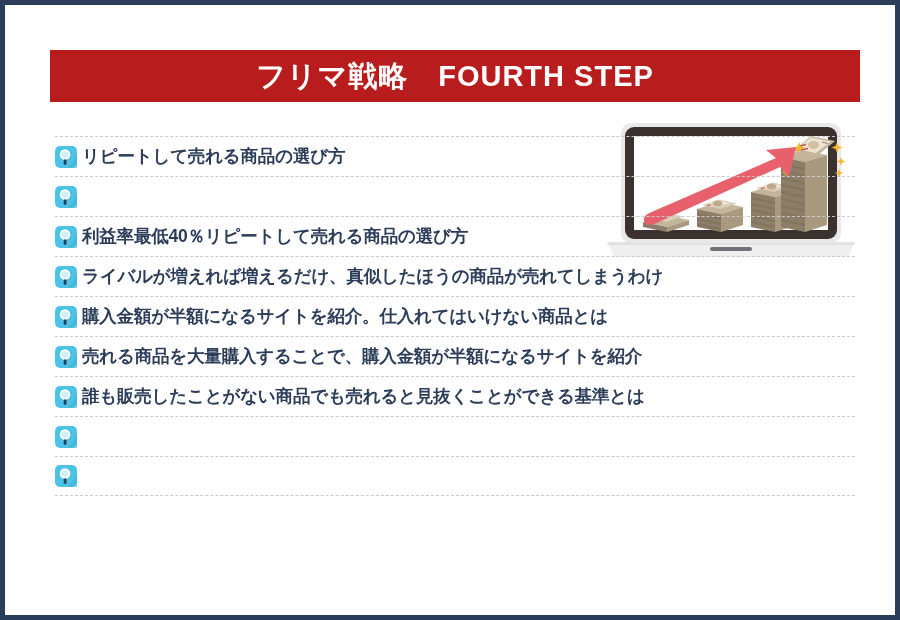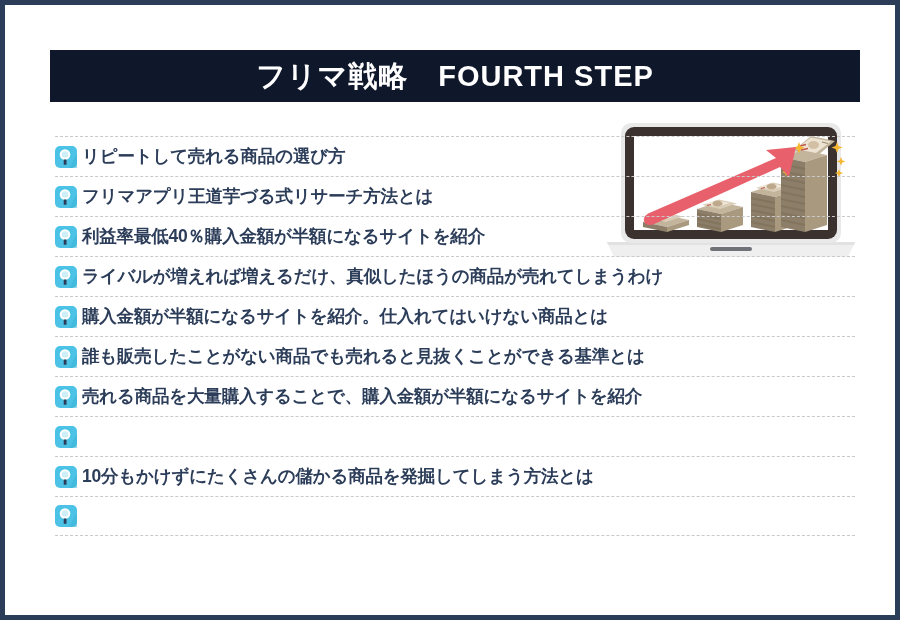--- a/index.html
+++ b/index.html
@@ -24,21 +24,21 @@
     border: 5px solid #2C3D59;
   }
 
   
   #header-bar {
     position: absolute;
     left: 45px;
     top: 45px;
     width: 810px;
     height: 52px;
-    background: #0f172a;
+    background: #b91c1c;
     display: flex;
     align-items: center;
     justify-content: center;
   }
   #header-title {
     color: #ffffff;
     font-size: 29px;
     font-weight: bold;
     letter-spacing: 1px;
     white-space: pre;
@@ -202,32 +202,31 @@
     </div>
 
     <div class="row">
       <svg class="magnifier-icon" viewBox="0 0 22 22" xmlns="http://www.w3.org/2000/svg">
         <rect x="0" y="0" width="22" height="22" rx="5" fill="#4CC3E6"></rect>
         <path d="M22 8 L14 22 L22 22 Z" fill="#3BB2D6" opacity=".55"></path>
         <circle cx="10" cy="8.5" r="5.3" fill="#FFFFFF"></circle>
         <circle cx="10" cy="8.5" r="3.3" fill="#CFEFF8"></circle>
         <rect x="8.7" y="13.4" width="2.8" height="5.4" rx="0.6" fill="#2C3D59"></rect>
       </svg>
-      <span class="row-label">フリマアプリ王道芋づる式リサーチ方法とは</span>
-    </div>
-
-    <div class="row">
-      <svg class="magnifier-icon" viewBox="0 0 22 22" xmlns="http://www.w3.org/2000/svg">
-        <rect x="0" y="0" width="22" height="22" rx="5" fill="#4CC3E6"></rect>
-        <path d="M22 8 L14 22 L22 22 Z" fill="#3BB2D6" opacity=".55"></path>
-        <circle cx="10" cy="8.5" r="5.3" fill="#FFFFFF"></circle>
-        <circle cx="10" cy="8.5" r="3.3" fill="#CFEFF8"></circle>
-        <rect x="8.7" y="13.4" width="2.8" height="5.4" rx="0.6" fill="#2C3D59"></rect>
-      </svg>
-      <span class="row-label">利益率最低40％購入金額が半額になるサイトを紹介</span>
+    </div>
+
+    <div class="row">
+      <svg class="magnifier-icon" viewBox="0 0 22 22" xmlns="http://www.w3.org/2000/svg">
+        <rect x="0" y="0" width="22" height="22" rx="5" fill="#4CC3E6"></rect>
+        <path d="M22 8 L14 22 L22 22 Z" fill="#3BB2D6" opacity=".55"></path>
+        <circle cx="10" cy="8.5" r="5.3" fill="#FFFFFF"></circle>
+        <circle cx="10" cy="8.5" r="3.3" fill="#CFEFF8"></circle>
+        <rect x="8.7" y="13.4" width="2.8" height="5.4" rx="0.6" fill="#2C3D59"></rect>
+      </svg>
+      <span class="row-label">利益率最低40％リピートして売れる商品の選び方</span>
     </div>
 
     <div class="row">
       <svg class="magnifier-icon" viewBox="0 0 22 22" xmlns="http://www.w3.org/2000/svg">
         <rect x="0" y="0" width="22" height="22" rx="5" fill="#4CC3E6"></rect>
         <path d="M22 8 L14 22 L22 22 Z" fill="#3BB2D6" opacity=".55"></path>
         <circle cx="10" cy="8.5" r="5.3" fill="#FFFFFF"></circle>
         <circle cx="10" cy="8.5" r="3.3" fill="#CFEFF8"></circle>
         <rect x="8.7" y="13.4" width="2.8" height="5.4" rx="0.6" fill="#2C3D59"></rect>
       </svg>
@@ -246,55 +245,45 @@
     </div>
 
     <div class="row">
       <svg class="magnifier-icon" viewBox="0 0 22 22" xmlns="http://www.w3.org/2000/svg">
         <rect x="0" y="0" width="22" height="22" rx="5" fill="#4CC3E6"></rect>
         <path d="M22 8 L14 22 L22 22 Z" fill="#3BB2D6" opacity=".55"></path>
         <circle cx="10" cy="8.5" r="5.3" fill="#FFFFFF"></circle>
         <circle cx="10" cy="8.5" r="3.3" fill="#CFEFF8"></circle>
         <rect x="8.7" y="13.4" width="2.8" height="5.4" rx="0.6" fill="#2C3D59"></rect>
       </svg>
+      <span class="row-label">売れる商品を大量購入することで、購入金額が半額になるサイトを紹介</span>
+    </div>
+
+    <div class="row">
+      <svg class="magnifier-icon" viewBox="0 0 22 22" xmlns="http://www.w3.org/2000/svg">
+        <rect x="0" y="0" width="22" height="22" rx="5" fill="#4CC3E6"></rect>
+        <path d="M22 8 L14 22 L22 22 Z" fill="#3BB2D6" opacity=".55"></path>
+        <circle cx="10" cy="8.5" r="5.3" fill="#FFFFFF"></circle>
+        <circle cx="10" cy="8.5" r="3.3" fill="#CFEFF8"></circle>
+        <rect x="8.7" y="13.4" width="2.8" height="5.4" rx="0.6" fill="#2C3D59"></rect>
+      </svg>
       <span class="row-label">誰も販売したことがない商品でも売れると見抜くことができる基準とは</span>
     </div>
 
-    <div class="row">
-      <svg class="magnifier-icon" viewBox="0 0 22 22" xmlns="http://www.w3.org/2000/svg">
-        <rect x="0" y="0" width="22" height="22" rx="5" fill="#4CC3E6"></rect>
-        <path d="M22 8 L14 22 L22 22 Z" fill="#3BB2D6" opacity=".55"></path>
-        <circle cx="10" cy="8.5" r="5.3" fill="#FFFFFF"></circle>
-        <circle cx="10" cy="8.5" r="3.3" fill="#CFEFF8"></circle>
-        <rect x="8.7" y="13.4" width="2.8" height="5.4" rx="0.6" fill="#2C3D59"></rect>
-      </svg>
-      <span class="row-label">売れる商品を大量購入することで、購入金額が半額になるサイトを紹介</span>
-    </div>
-
-
-    <div class="row">
-      <svg class="magnifier-icon" viewBox="0 0 22 22" xmlns="http://www.w3.org/2000/svg">
-        <rect x="0" y="0" width="22" height="22" rx="5" fill="#4CC3E6"></rect>
-        <path d="M22 8 L14 22 L22 22 Z" fill="#3BB2D6" opacity=".55"></path>
-        <circle cx="10" cy="8.5" r="5.3" fill="#FFFFFF"></circle>
-        <circle cx="10" cy="8.5" r="3.3" fill="#CFEFF8"></circle>
-        <rect x="8.7" y="13.4" width="2.8" height="5.4" rx="0.6" fill="#2C3D59"></rect>
-      </svg>
-    </div>
-
-    <div class="row">
-      <svg class="magnifier-icon" viewBox="0 0 22 22" xmlns="http://www.w3.org/2000/svg">
-        <rect x="0" y="0" width="22" height="22" rx="5" fill="#4CC3E6"></rect>
-        <path d="M22 8 L14 22 L22 22 Z" fill="#3BB2D6" opacity=".55"></path>
-        <circle cx="10" cy="8.5" r="5.3" fill="#FFFFFF"></circle>
-        <circle cx="10" cy="8.5" r="3.3" fill="#CFEFF8"></circle>
-        <rect x="8.7" y="13.4" width="2.8" height="5.4" rx="0.6" fill="#2C3D59"></rect>
-      </svg>
-      <span class="row-label">10分もかけずにたくさんの儲かる商品を発掘してしまう方法とは</span>
-    </div>
+
+    <div class="row">
+      <svg class="magnifier-icon" viewBox="0 0 22 22" xmlns="http://www.w3.org/2000/svg">
+        <rect x="0" y="0" width="22" height="22" rx="5" fill="#4CC3E6"></rect>
+        <path d="M22 8 L14 22 L22 22 Z" fill="#3BB2D6" opacity=".55"></path>
+        <circle cx="10" cy="8.5" r="5.3" fill="#FFFFFF"></circle>
+        <circle cx="10" cy="8.5" r="3.3" fill="#CFEFF8"></circle>
+        <rect x="8.7" y="13.4" width="2.8" height="5.4" rx="0.6" fill="#2C3D59"></rect>
+      </svg>
+    </div>
+
 
     <div class="row">
       <svg class="magnifier-icon" viewBox="0 0 22 22" xmlns="http://www.w3.org/2000/svg">
         <rect x="0" y="0" width="22" height="22" rx="5" fill="#4CC3E6"></rect>
         <path d="M22 8 L14 22 L22 22 Z" fill="#3BB2D6" opacity=".55"></path>
         <circle cx="10" cy="8.5" r="5.3" fill="#FFFFFF"></circle>
         <circle cx="10" cy="8.5" r="3.3" fill="#CFEFF8"></circle>
         <rect x="8.7" y="13.4" width="2.8" height="5.4" rx="0.6" fill="#2C3D59"></rect>
       </svg>
     </div>

